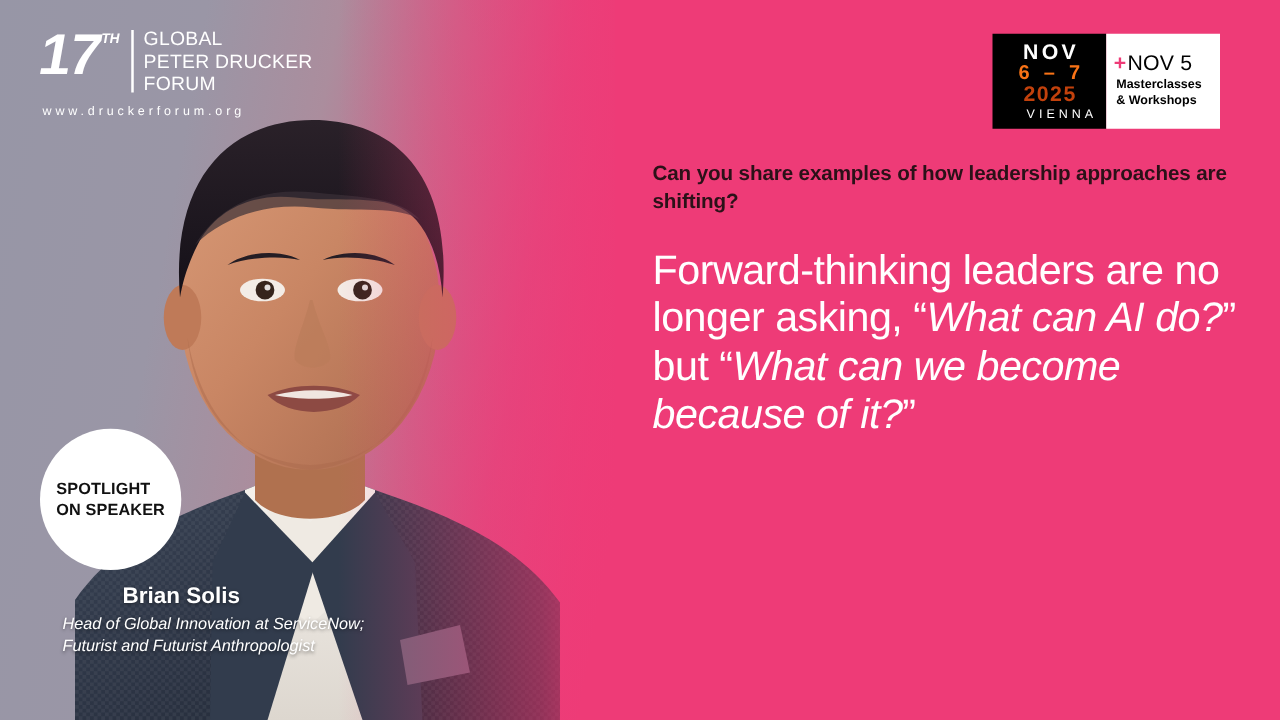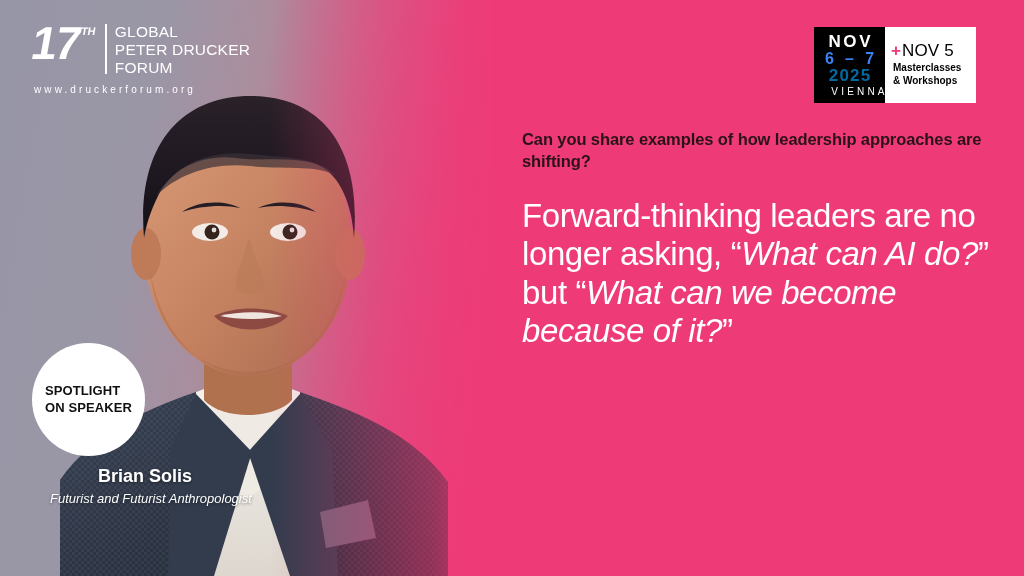--- a/index.html
+++ b/index.html
@@ -156,46 +156,46 @@
   .date-badge {
     position: absolute;
     right: 48px;
     top: 27px;
     display: flex;
     z-index: 6;
     height: 76px;
   }
   .date-left {
     background: #000000;
-    width: 71px;
+    width: 91px;
     display: flex;
     flex-direction: column;
     align-items: center;
     justify-content: center;
     padding: 6px 4px;
     box-sizing: border-box;
   }
   .dl-nov {
     color: #ffffff;
     font-size: 17px;
     font-weight: 700;
     letter-spacing: 2.6px;
     line-height: 1.05;
     margin-left: 2.6px;
   }
   .dl-days {
-    color: #3b82f6;
+    color: #f97316;
     font-size: 16px;
     font-weight: 700;
     letter-spacing: 3.4px;
     line-height: 1.05;
     margin-left: 3.4px;
   }
   .dl-year {
-    color: #0369a1;
+    color: #c2410c;
     font-size: 17px;
     font-weight: 700;
     letter-spacing: 1.2px;
     line-height: 1.1;
     margin-left: 1.2px;
   }
   .dl-city {
     color: #ffffff;
     font-size: 10px;
     font-weight: 400;
@@ -358,20 +358,21 @@
       <div class="logo-url">www.druckerforum.org</div>
     </div>
 
     <div class="spotlight-badge">
       <span><span>SPOTLIGHT</span><br><span>ON SPEAKER</span></span>
     </div>
 
     <div class="speaker">
       <div class="speaker-name">Brian Solis</div>
       <div class="speaker-role">
+        <div>Head of Global Innovation at ServiceNow;</div>
         <div>Futurist and Futurist Anthropologist</div>
       </div>
     </div>
   </div>
 
   <div class="date-badge">
     <div class="date-left">
       <div class="dl-nov">NOV</div>
       <div class="dl-days">6 – 7</div>
       <div class="dl-year">2025</div>

